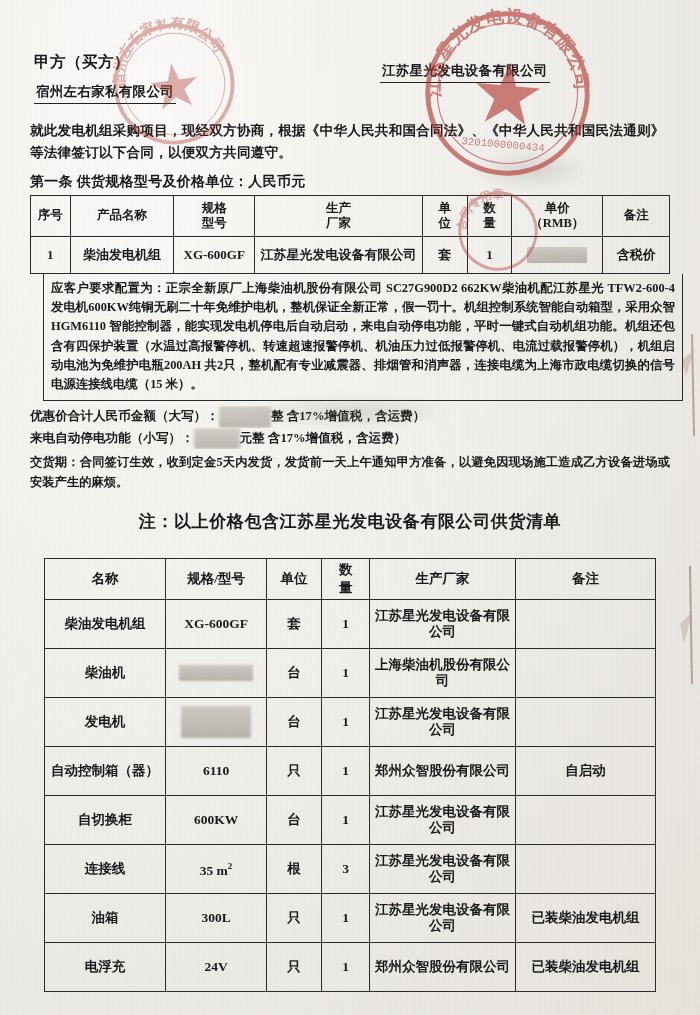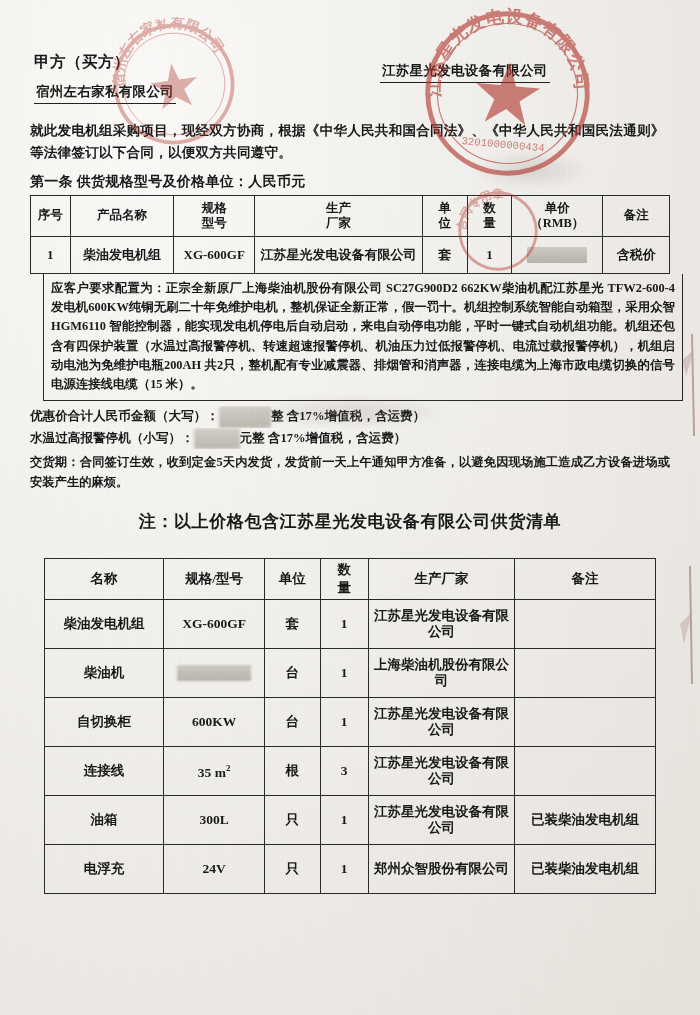--- a/index.html
+++ b/index.html
@@ -361,21 +361,21 @@
       </tbody>
     </table>
 
     <div class="config-box">应客户要求配置为：正宗全新原厂上海柴油机股份有限公司 SC27G900D2 662KW柴油机配江苏星光 TFW2-600-4 发电机600KW纯铜无刷二十年免维护电机，整机保证全新正常，假一罚十。机组控制系统智能自动箱型，采用众智 HGM6110 智能控制器，能实现发电机停电后自动启动，来电自动停电功能，平时一键式自动机组功能。机组还包含有四保护装置（水温过高报警停机、转速超速报警停机、机油压力过低报警停机、电流过载报警停机），机组启动电池为免维护电瓶200AH 共2只，整机配有专业减震器、排烟管和消声器，连接电缆为上海市政电缆切换的信号电源连接线电缆（15 米）。</div>
 
     <div class="money-lines">
       <div class="row">
         <span>优惠价合计人民币金额（大写）</span><span>：</span><span class="blur-amt">&nbsp;&nbsp;&nbsp;&nbsp;&nbsp;&nbsp;&nbsp;&nbsp;&nbsp;&nbsp;&nbsp;&nbsp;&nbsp;&nbsp;</span><span>整 含17%增值税，含运费）</span>
       </div>
       <div class="row">
-        <span>水温过高报警停机（小写）</span><span>：</span><span class="blur-amt">&nbsp;&nbsp;&nbsp;&nbsp;&nbsp;&nbsp;&nbsp;&nbsp;&nbsp;&nbsp;&nbsp;&nbsp;</span><span>元整 含17%增值税，含运费）</span>
+        <span>来电自动停电功能（小写）</span><span>：</span><span class="blur-amt">&nbsp;&nbsp;&nbsp;&nbsp;&nbsp;&nbsp;&nbsp;&nbsp;&nbsp;&nbsp;&nbsp;&nbsp;</span><span>元整 含17%增值税，含运费）</span>
       </div>
     </div>
 
     <div class="delivery">交货期：合同签订生效，收到定金5天内发货，发货前一天上午通知甲方准备，以避免因现场施工造成乙方设备进场或安装产生的麻烦。</div>
 
     <div class="note-head">注：以上价格包含江苏星光发电设备有限公司供货清单</div>
 
     <table class="tbl-parts">
       <thead>
         <tr>
@@ -398,20 +398,36 @@
         </tr>
         <tr>
           <td class="p-name">柴油机</td>
           <td class="p-model"><span class="redacted" style="width:74px;filter:blur(1.2px);">SC27G900D2</span></td>
           <td class="p-unit">台</td>
           <td class="p-qty">1</td>
           <td class="p-maker">上海柴油机股份有限公司</td>
           <td class="p-note"></td>
         </tr>
         <tr>
+          <td class="p-name">发电机</td>
+          <td class="p-model"><span class="redacted" style="width:70px;filter:blur(1.2px);">TFW2-600-4</span></td>
+          <td class="p-unit">台</td>
+          <td class="p-qty">1</td>
+          <td class="p-maker">江苏星光发电设备有限公司</td>
+          <td class="p-note"></td>
+        </tr>
+        <tr>
+          <td class="p-name">自动控制箱（器）</td>
+          <td class="p-model">6110</td>
+          <td class="p-unit">只</td>
+          <td class="p-qty">1</td>
+          <td class="p-maker">郑州众智股份有限公司</td>
+          <td class="p-note">自启动</td>
+        </tr>
+        <tr>
           <td class="p-name">自切换柜</td>
           <td class="p-model">600KW</td>
           <td class="p-unit">台</td>
           <td class="p-qty">1</td>
           <td class="p-maker">江苏星光发电设备有限公司</td>
           <td class="p-note"></td>
         </tr>
         <tr>
           <td class="p-name">连接线</td>
           <td class="p-model">35 m<span class="sup">2</span></td>

